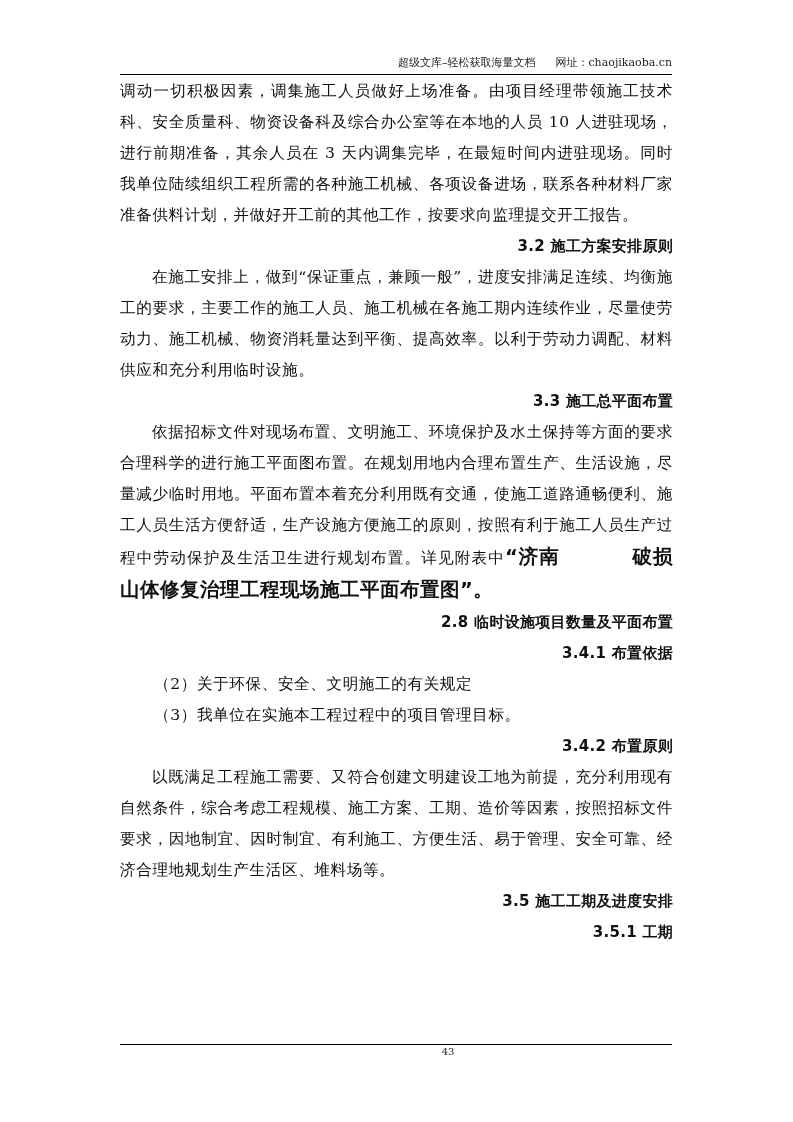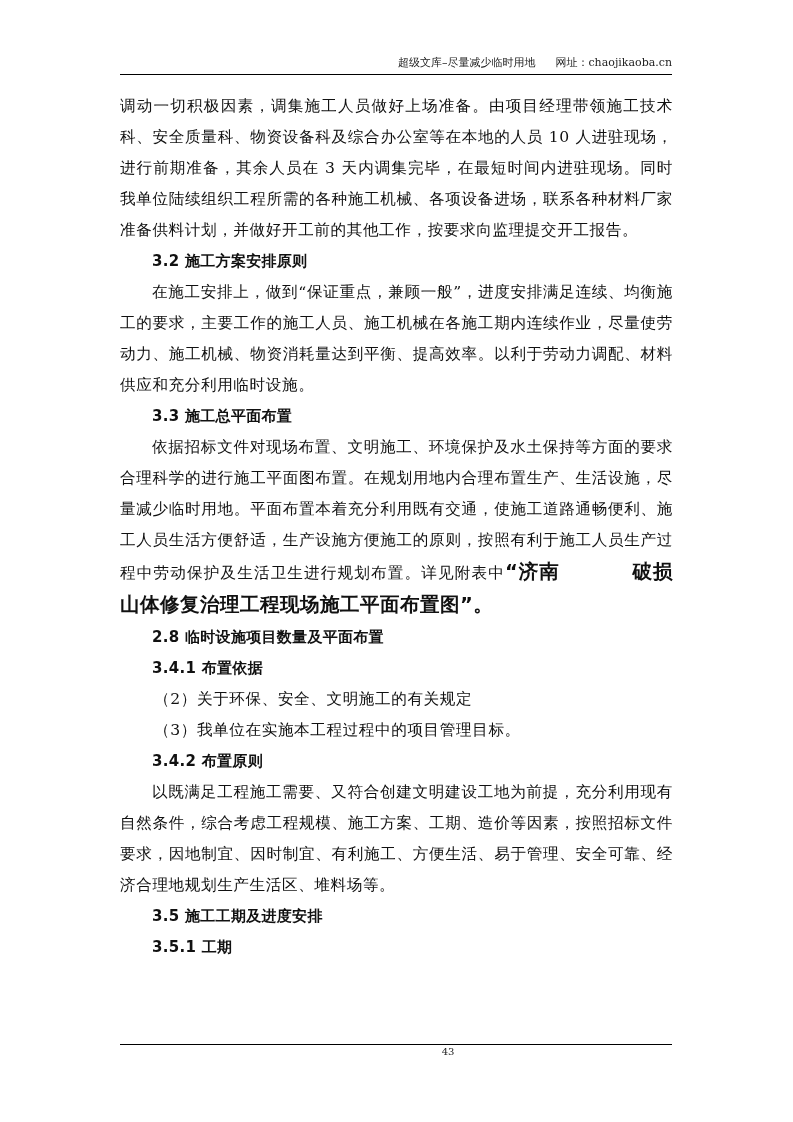--- a/index.html
+++ b/index.html
@@ -2,39 +2,39 @@
 <html><head>
 <meta charset="utf-8">
 <style>
   html, body { margin: 0; padding: 0; background: #ffffff; }
   body { width: 793px; height: 1122px; position: relative; overflow: hidden;
          font-family: "DejaVu Serif", "Liberation Serif", serif; color: #111; }
   .header { position: absolute; left: 120px; top: 56px; width: 552px; height: 18px;
             border-bottom: 1.3px solid #000; text-align: right;
             font-size: 11px; line-height: 14px; color: #222; }
   .header .gap { display: inline-block; width: 20px; }
-  .content { position: absolute; left: 120px; top: 91px; width: 553px; }
+  .content { position: absolute; left: 120px; top: 76px; width: 553px; }
   .p { font-size: 15.6px; line-height: 31px; margin: 0; text-align: justify;
        text-align-last: left; letter-spacing: 0.6px; }
   .indent { text-indent: 32px; }
   .h { font-family: "DejaVu Sans", "Liberation Sans", sans-serif; font-weight: bold;
-       font-size: 15px; line-height: 31px; margin: 0; padding-left: 32px; letter-spacing: 0.3px; }
+       font-size: 15px; line-height: 31px; margin: 0; padding-left: 32px; letter-spacing: 0.3px; text-align: right; }
   .big { font-family: "DejaVu Sans", "Liberation Sans", sans-serif; font-weight: bold;
          font-size: 19.5px; letter-spacing: 0.5px; }
   .spacer { display: inline-block; width: 72px; }
   .item { font-size: 15.6px; line-height: 31px; margin: 0; padding-left: 34px; letter-spacing: 0.6px; }
   .footer-line { position: absolute; left: 120px; top: 1044px; width: 552px; border-top: 1.3px solid #000; }
   .pagenum { position: absolute; left: 436px; top: 1045px; width: 24px; text-align: center;
              font-size: 10px; line-height: 14px; color: #222; }
 </style>
 </head>
 <body>
 
 <div class="header">
-  <span>超级文库–尽量减少临时用地</span><span class="gap"></span><span>网址：</span><span>chaojikaoba.cn</span>
+  <span>超级文库–轻松获取海量文档</span><span class="gap"></span><span>网址：</span><span>chaojikaoba.cn</span>
 </div>
 
 <div class="content">
   <p class="p">调动一切积极因素，调集施工人员做好上场准备。由项目经理带领施工技术科、安全质量科、物资设备科及综合办公室等在本地的人员 10 人进驻现场，进行前期准备，其余人员在 3 天内调集完毕，在最短时间内进驻现场。同时我单位陆续组织工程所需的各种施工机械、各项设备进场，联系各种材料厂家准备供料计划，并做好开工前的其他工作，按要求向监理提交开工报告。</p>
 
   <p class="h">3.2 施工方案安排原则</p>
   <p class="p indent">在施工安排上，做到“保证重点，兼顾一般”，进度安排满足连续、均衡施工的要求，主要工作的施工人员、施工机械在各施工期内连续作业，尽量使劳动力、施工机械、物资消耗量达到平衡、提高效率。以利于劳动力调配、材料供应和充分利用临时设施。</p>
 
   <p class="h">3.3 施工总平面布置</p>
   <p class="p indent"><span>依据招标文件对现场布置、文明施工、环境保护及水土保持等方面的要求合理科学的进行施工平面图布置。在规划用地内合理布置生产、生活设施，尽量减少临时用地。平面布置本着充分利用既有交通，使施工道路通畅便利、施工人员生活方便舒适，生产设施方便施工的原则，按照有利于施工人员生产过程中劳动保护及生活卫生进行规划布置。详见附表中</span><span class="big">“济南</span><span class="spacer"></span><span class="big">破损山体修复治理工程现场施工平面布置图”。</span></p>

